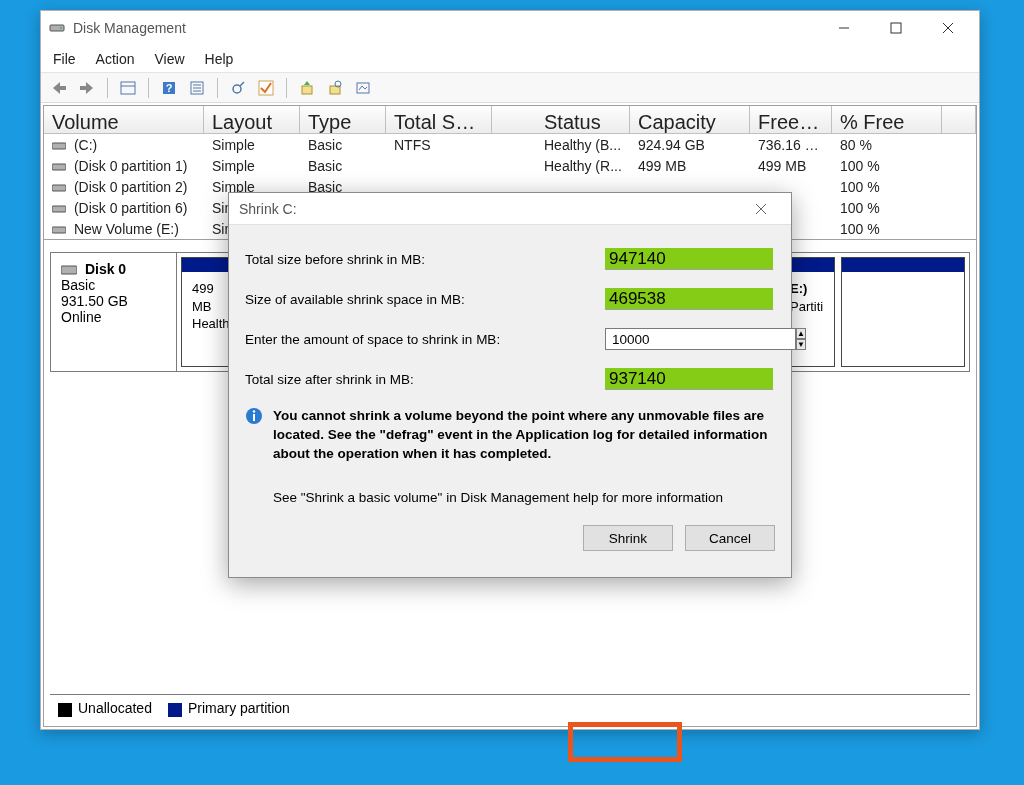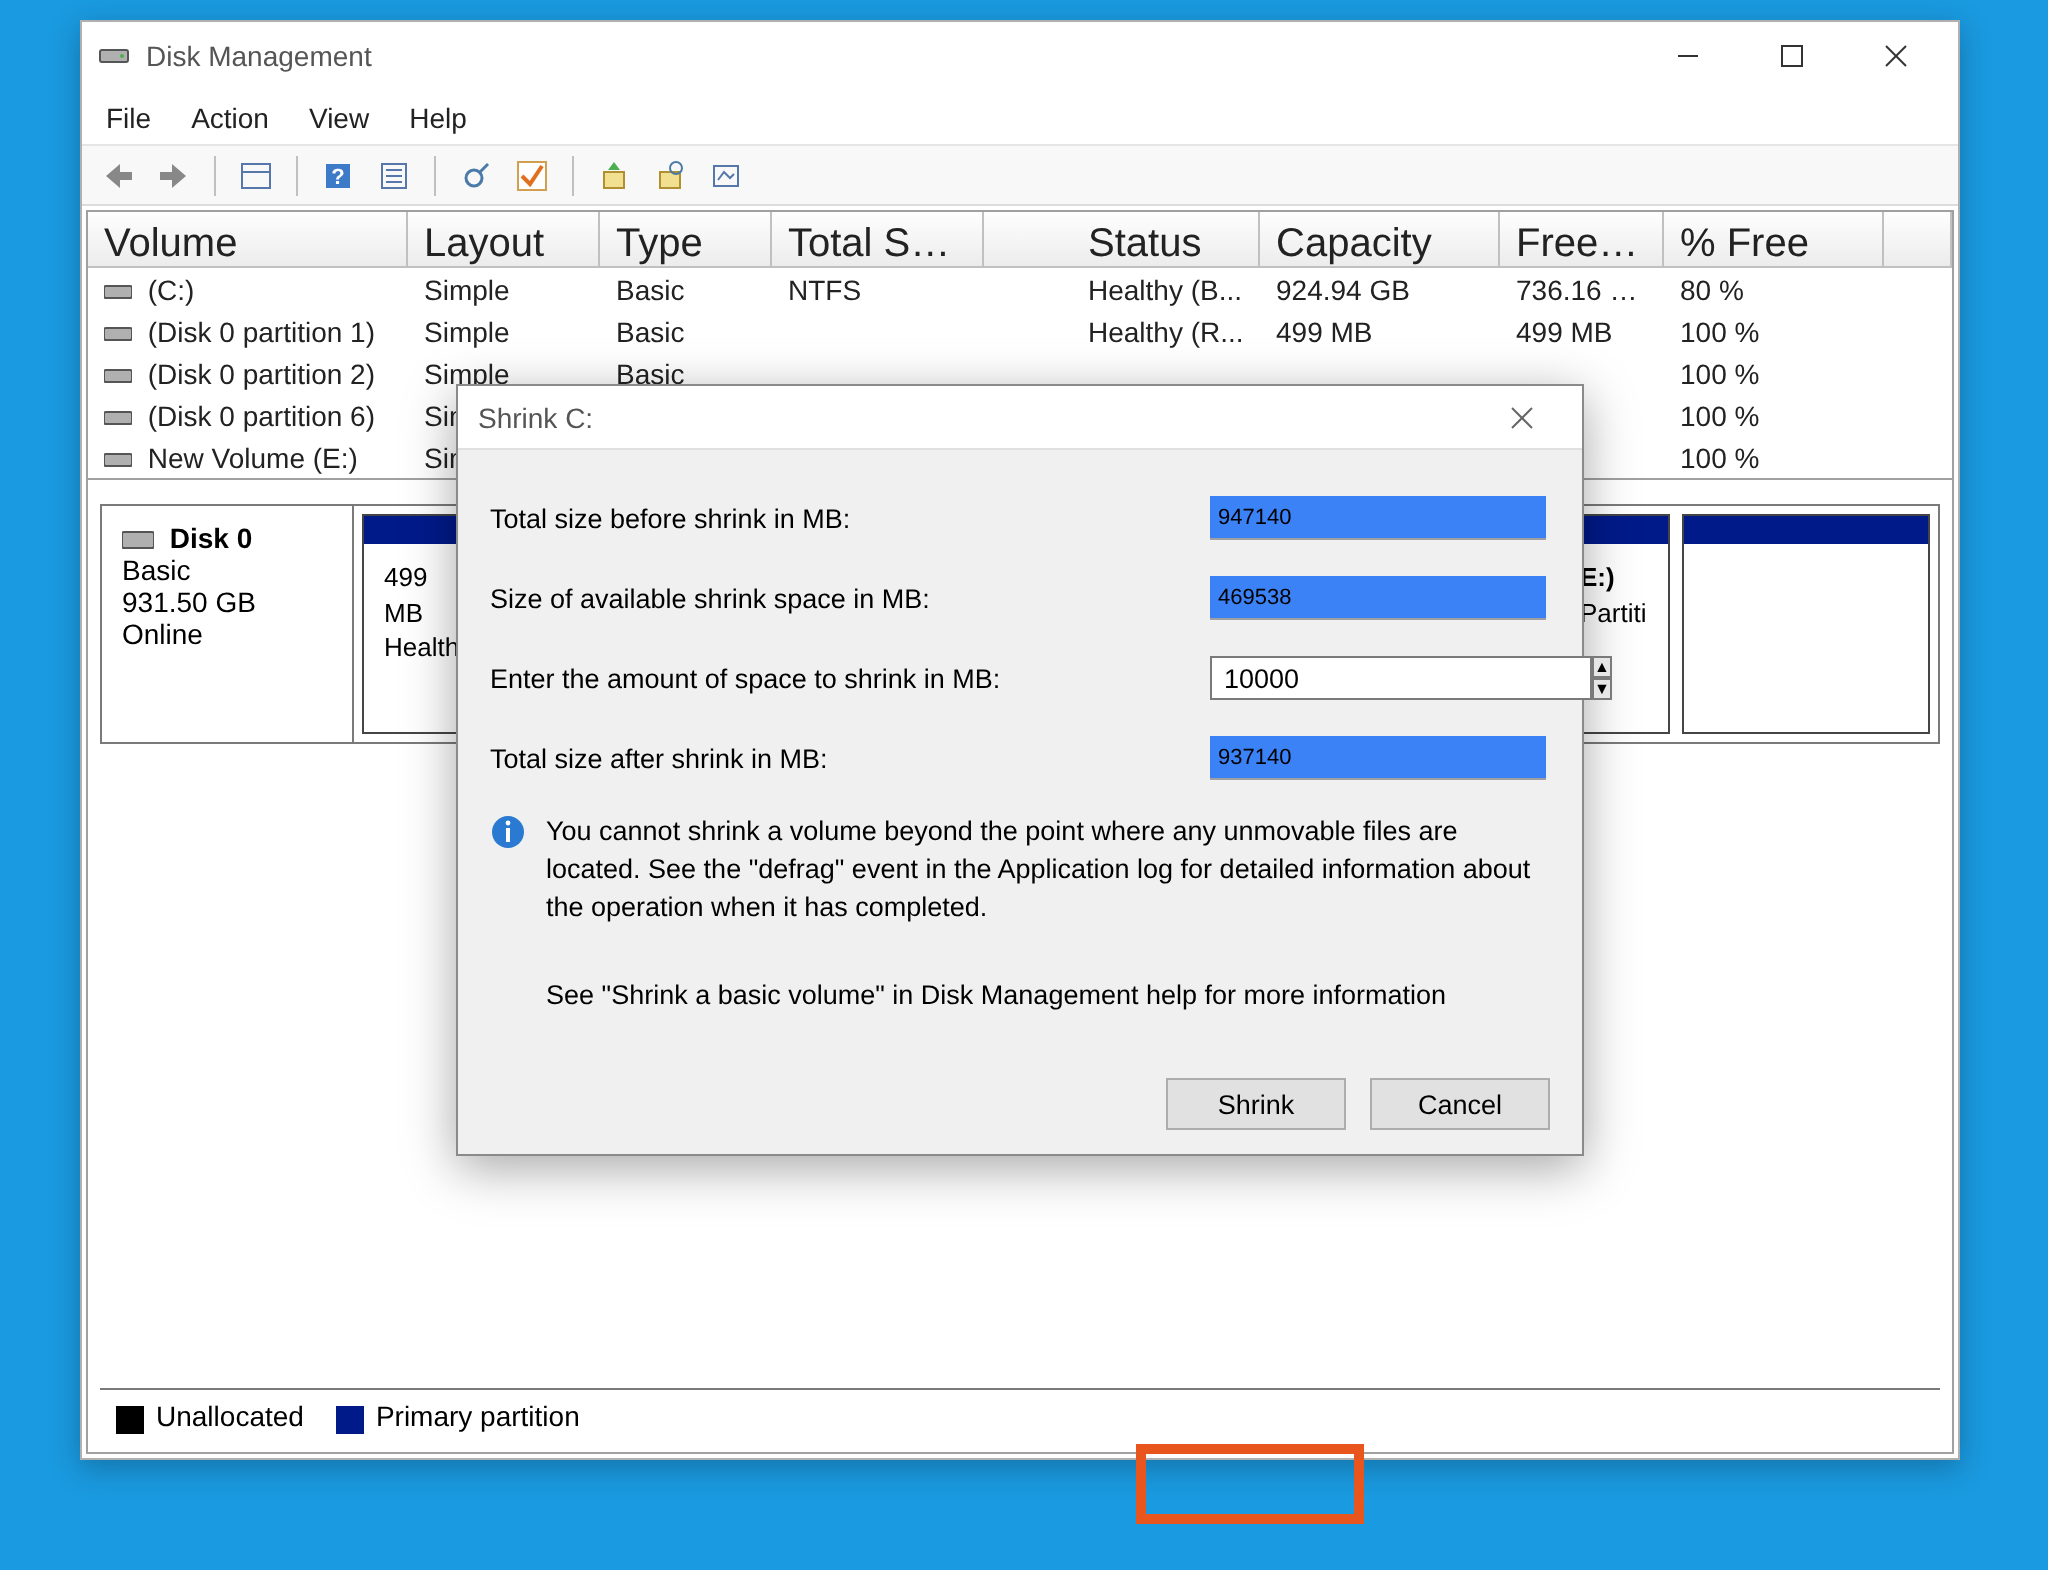--- a/index.html
+++ b/index.html
@@ -44,30 +44,30 @@
   .legend { position:absolute; left:6px; right:6px; bottom:4px; height:28px; border-top:1px solid #7a7a7a; display:flex; align-items:center; padding:4px 8px; gap:16px; font-size:14px; }
   .legend .sw { width:14px; height:14px; display:inline-block; margin-right:6px; vertical-align:middle;}
 
   
   .dialog { position:absolute; left:228px; top:192px; width:564px; height:386px; background:#f0f0f0; border:1px solid #8a8a8a; box-shadow:0 6px 24px rgba(0,0,0,0.35);}
   .dlg-title { height:32px; display:flex; align-items:center; padding:0 10px; color:#555; font-size:14px; background:#fff; border-bottom:1px solid #e0e0e0;}
   .dlg-title .close { margin-left:auto; width:40px; height:28px; display:flex; align-items:center; justify-content:center; color:#666;}
   .dlg-body { padding:14px 16px 10px 16px; font-size:13.5px; }
   .form-row { display:flex; align-items:center; height:40px; }
   .form-row .lab { width:360px; }
-  .field-ro { width:168px; height:22px; border:none; border-bottom:1px solid #a0a0a0; background:#3b82f6; padding:2px 4px; font-size:11px; }
+  .field-ro { width:168px; height:22px; border:none; border-bottom:1px solid #a0a0a0; background:#84cc16; padding:2px 4px; font-size:17px; }
   .spinwrap { display:flex; width:168px; }
   .spin-input { flex:1; height:22px; border:1px solid #7a7a7a; background:#fff; padding:2px 6px; font-size:13.5px;}
   .spin-btns { width:18px; display:flex; flex-direction:column;}
   .spin-btns .sbtn { flex:1; border:1px solid #7a7a7a; background:#e6e6e6; display:flex; align-items:center; justify-content:center; font-size:8px; line-height:1;}
   .info-row { display:flex; gap:10px; margin-top:8px; }
   .info-icon { width:18px; height:18px; flex-shrink:0; }
-  .info-text { line-height:1.4; }
+  .info-text { line-height:1.4;font-weight:bold; }
   .help-text { margin-left:28px; margin-top:26px; }
-  .dlg-buttons { position:absolute; right:16px; bottom:12px; display:flex; gap:12px;}
+  .dlg-buttons { position:absolute; right:16px; bottom:26px; display:flex; gap:12px;}
   .btn { width:90px; height:26px; background:#e1e1e1; border:1px solid #adadad; font-size:13.5px;}
   .highlight-box { position:absolute; border:5px solid #e8551d; pointer-events:none;}
 </style>
 </head>
 <body>
 
 <div class="window">
   <div class="titlebar">
     <svg class="icon svgicon" viewBox="0 0 16 16">
         <rect x="1" y="5" width="14" height="6" rx="1" fill="#b0b0b0" stroke="#555"></rect>

